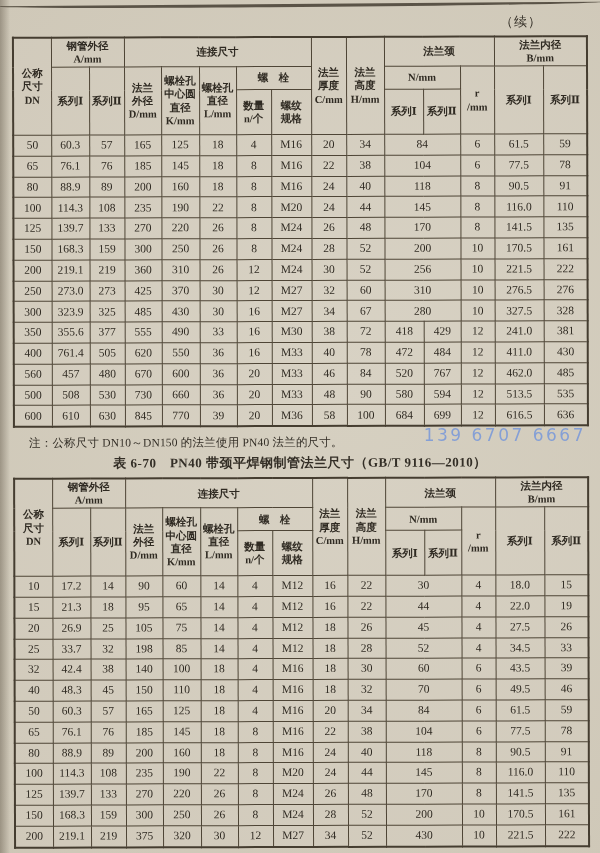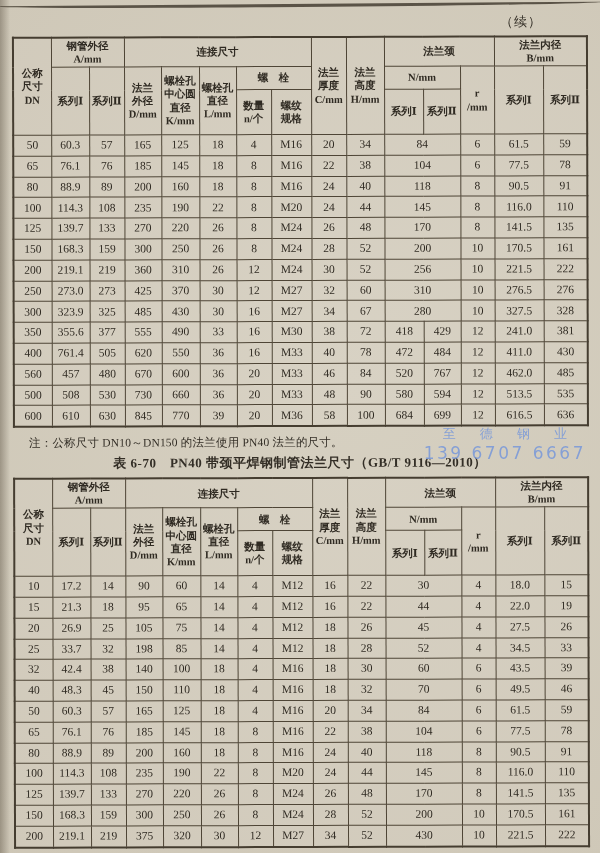--- a/index.html
+++ b/index.html
@@ -658,16 +658,15 @@
             <td>10</td>
             <td>221.5</td>
             <td>222</td>
           </tr>
         </tbody>
     </table>
 
   </div>
 
   <div class="watermark" style="color:#7d9bd8;">
-    <div class="wm-line1">至 德 钢 业</div>
     <div class="wm-line2">139 6707 6667</div>
   </div>
 </div>
 
 </body></html>

